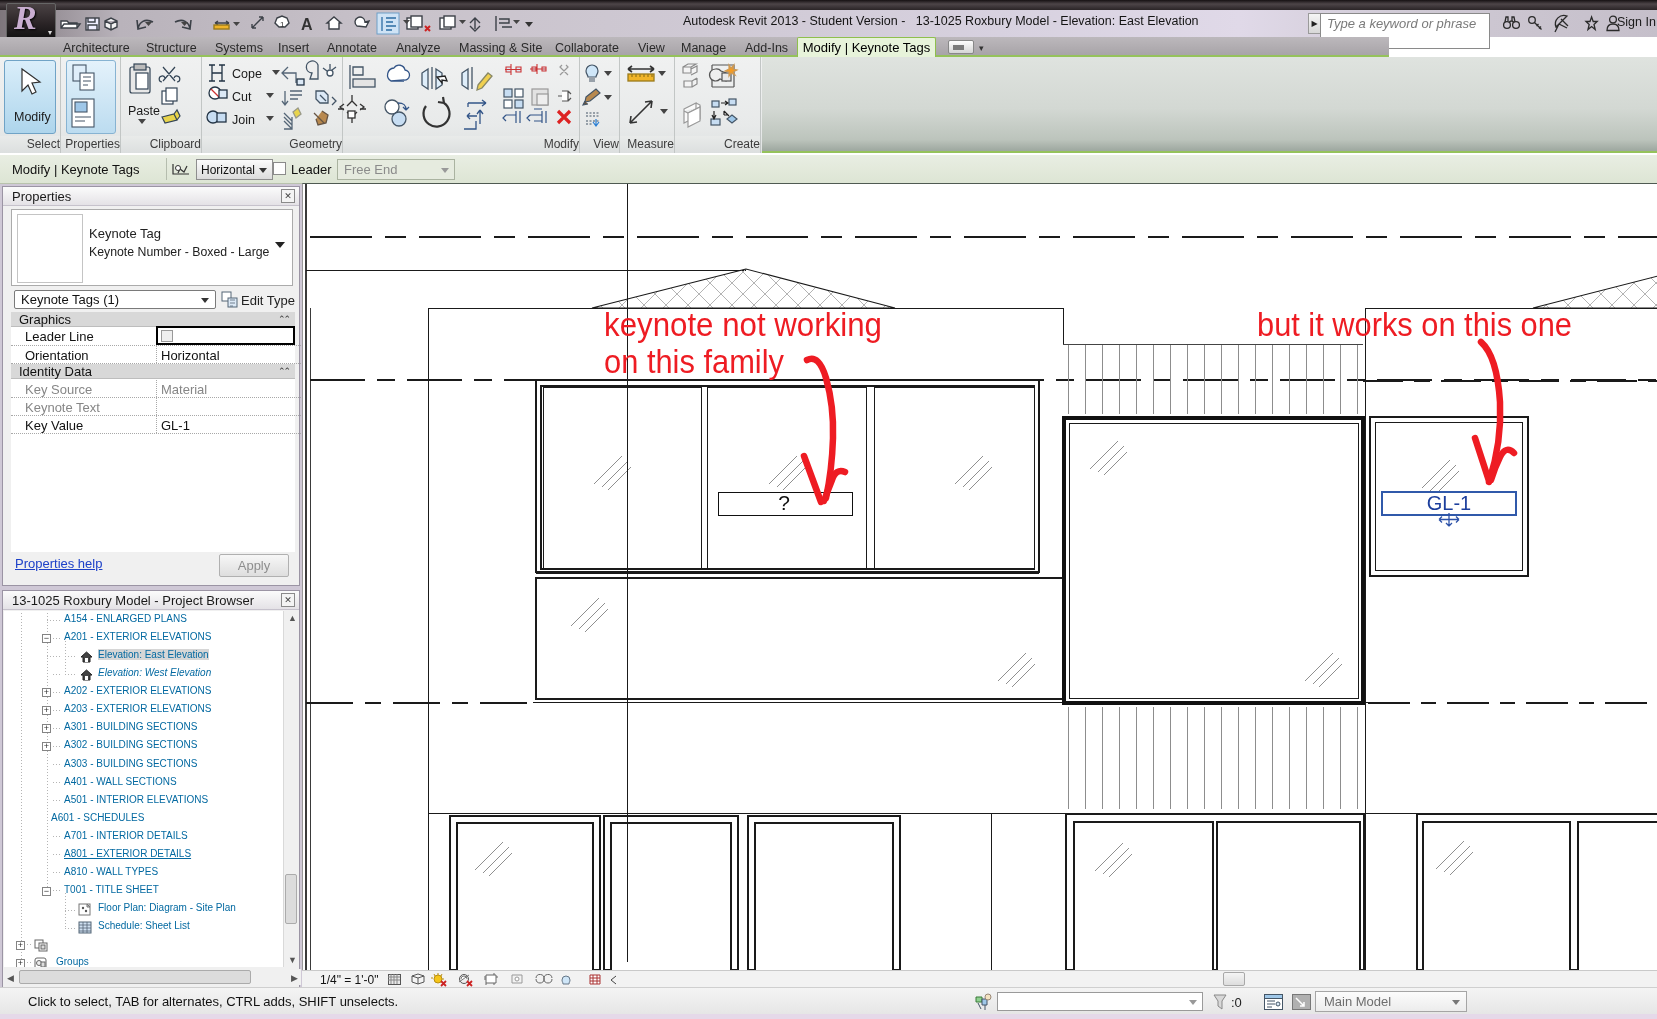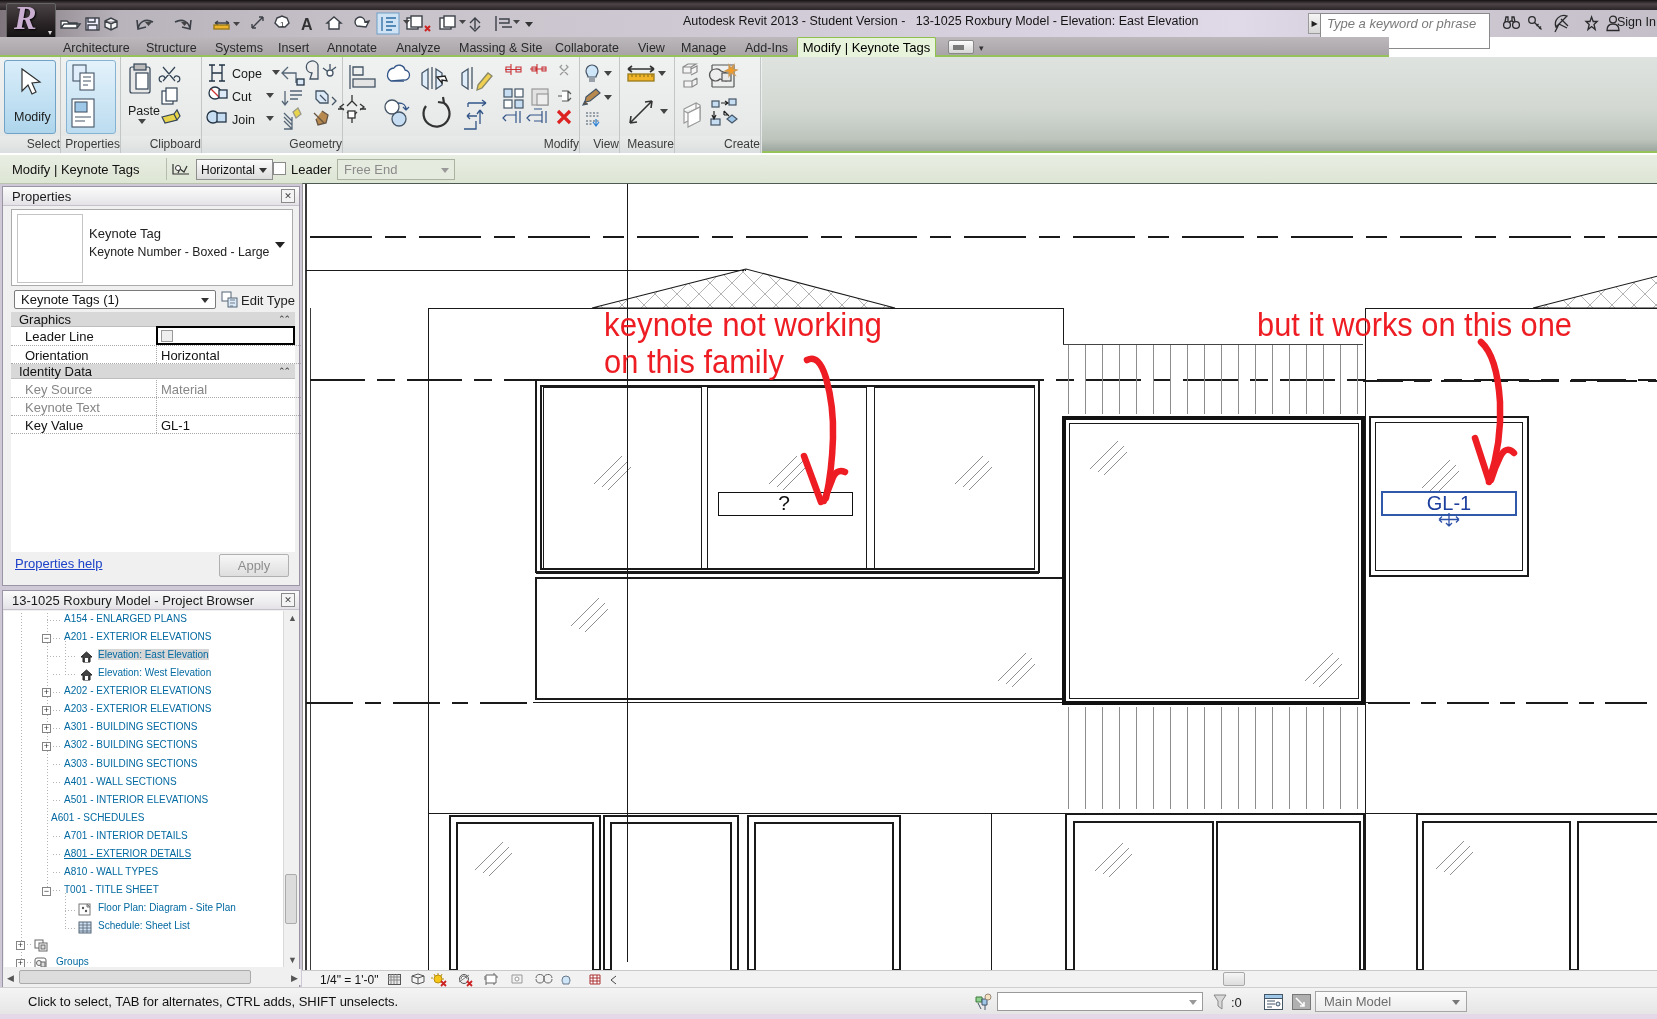--- a/index.html
+++ b/index.html
@@ -395,21 +395,21 @@
 <span class="titem" style="left:60px;top:20px;">A201 - EXTERIOR ELEVATIONS</span>
 <svg class="abs" style="left:75px;top:39px" width="15" height="13">
             <path d="M2,7 L7.5,2 L13,7 H11 V12 H4 V7 Z" fill="#444" stroke="#222"></path>
             <rect x="6" y="8" width="3" height="4" fill="#fff"></rect>
           </svg>
 <span class="titem" style="left:94px;top:38px;background:#d6d6d6;">Elevation: East Elevation</span>
 <svg class="abs" style="left:75px;top:57px" width="15" height="13">
             <path d="M2,7 L7.5,2 L13,7 H11 V12 H4 V7 Z" fill="#444" stroke="#222"></path>
             <rect x="6" y="8" width="3" height="4" fill="#fff"></rect>
           </svg>
-<span class="titem" style="left:94px;top:56px;">Elevation: West Elevation</span>
+<span class="titem" style="left:94px;top:56px;font-style:italic;">Elevation: West Elevation</span>
 <div class="pm" style="left:38px;top:77px">+</div>
 <span class="titem" style="left:60px;top:74px;">A202 - EXTERIOR ELEVATIONS</span>
 <div class="pm" style="left:38px;top:95px">+</div>
 <span class="titem" style="left:60px;top:92px;">A203 - EXTERIOR ELEVATIONS</span>
 <div class="pm" style="left:38px;top:113px">+</div>
 <span class="titem" style="left:60px;top:110px;">A301 - BUILDING SECTIONS</span>
 <div class="pm" style="left:38px;top:131px">+</div>
 <span class="titem" style="left:60px;top:128px;">A302 - BUILDING SECTIONS</span>
 <span class="titem" style="left:60px;top:147px;">A303 - BUILDING SECTIONS</span>
 <span class="titem" style="left:60px;top:165px;">A401 - WALL SECTIONS</span>

